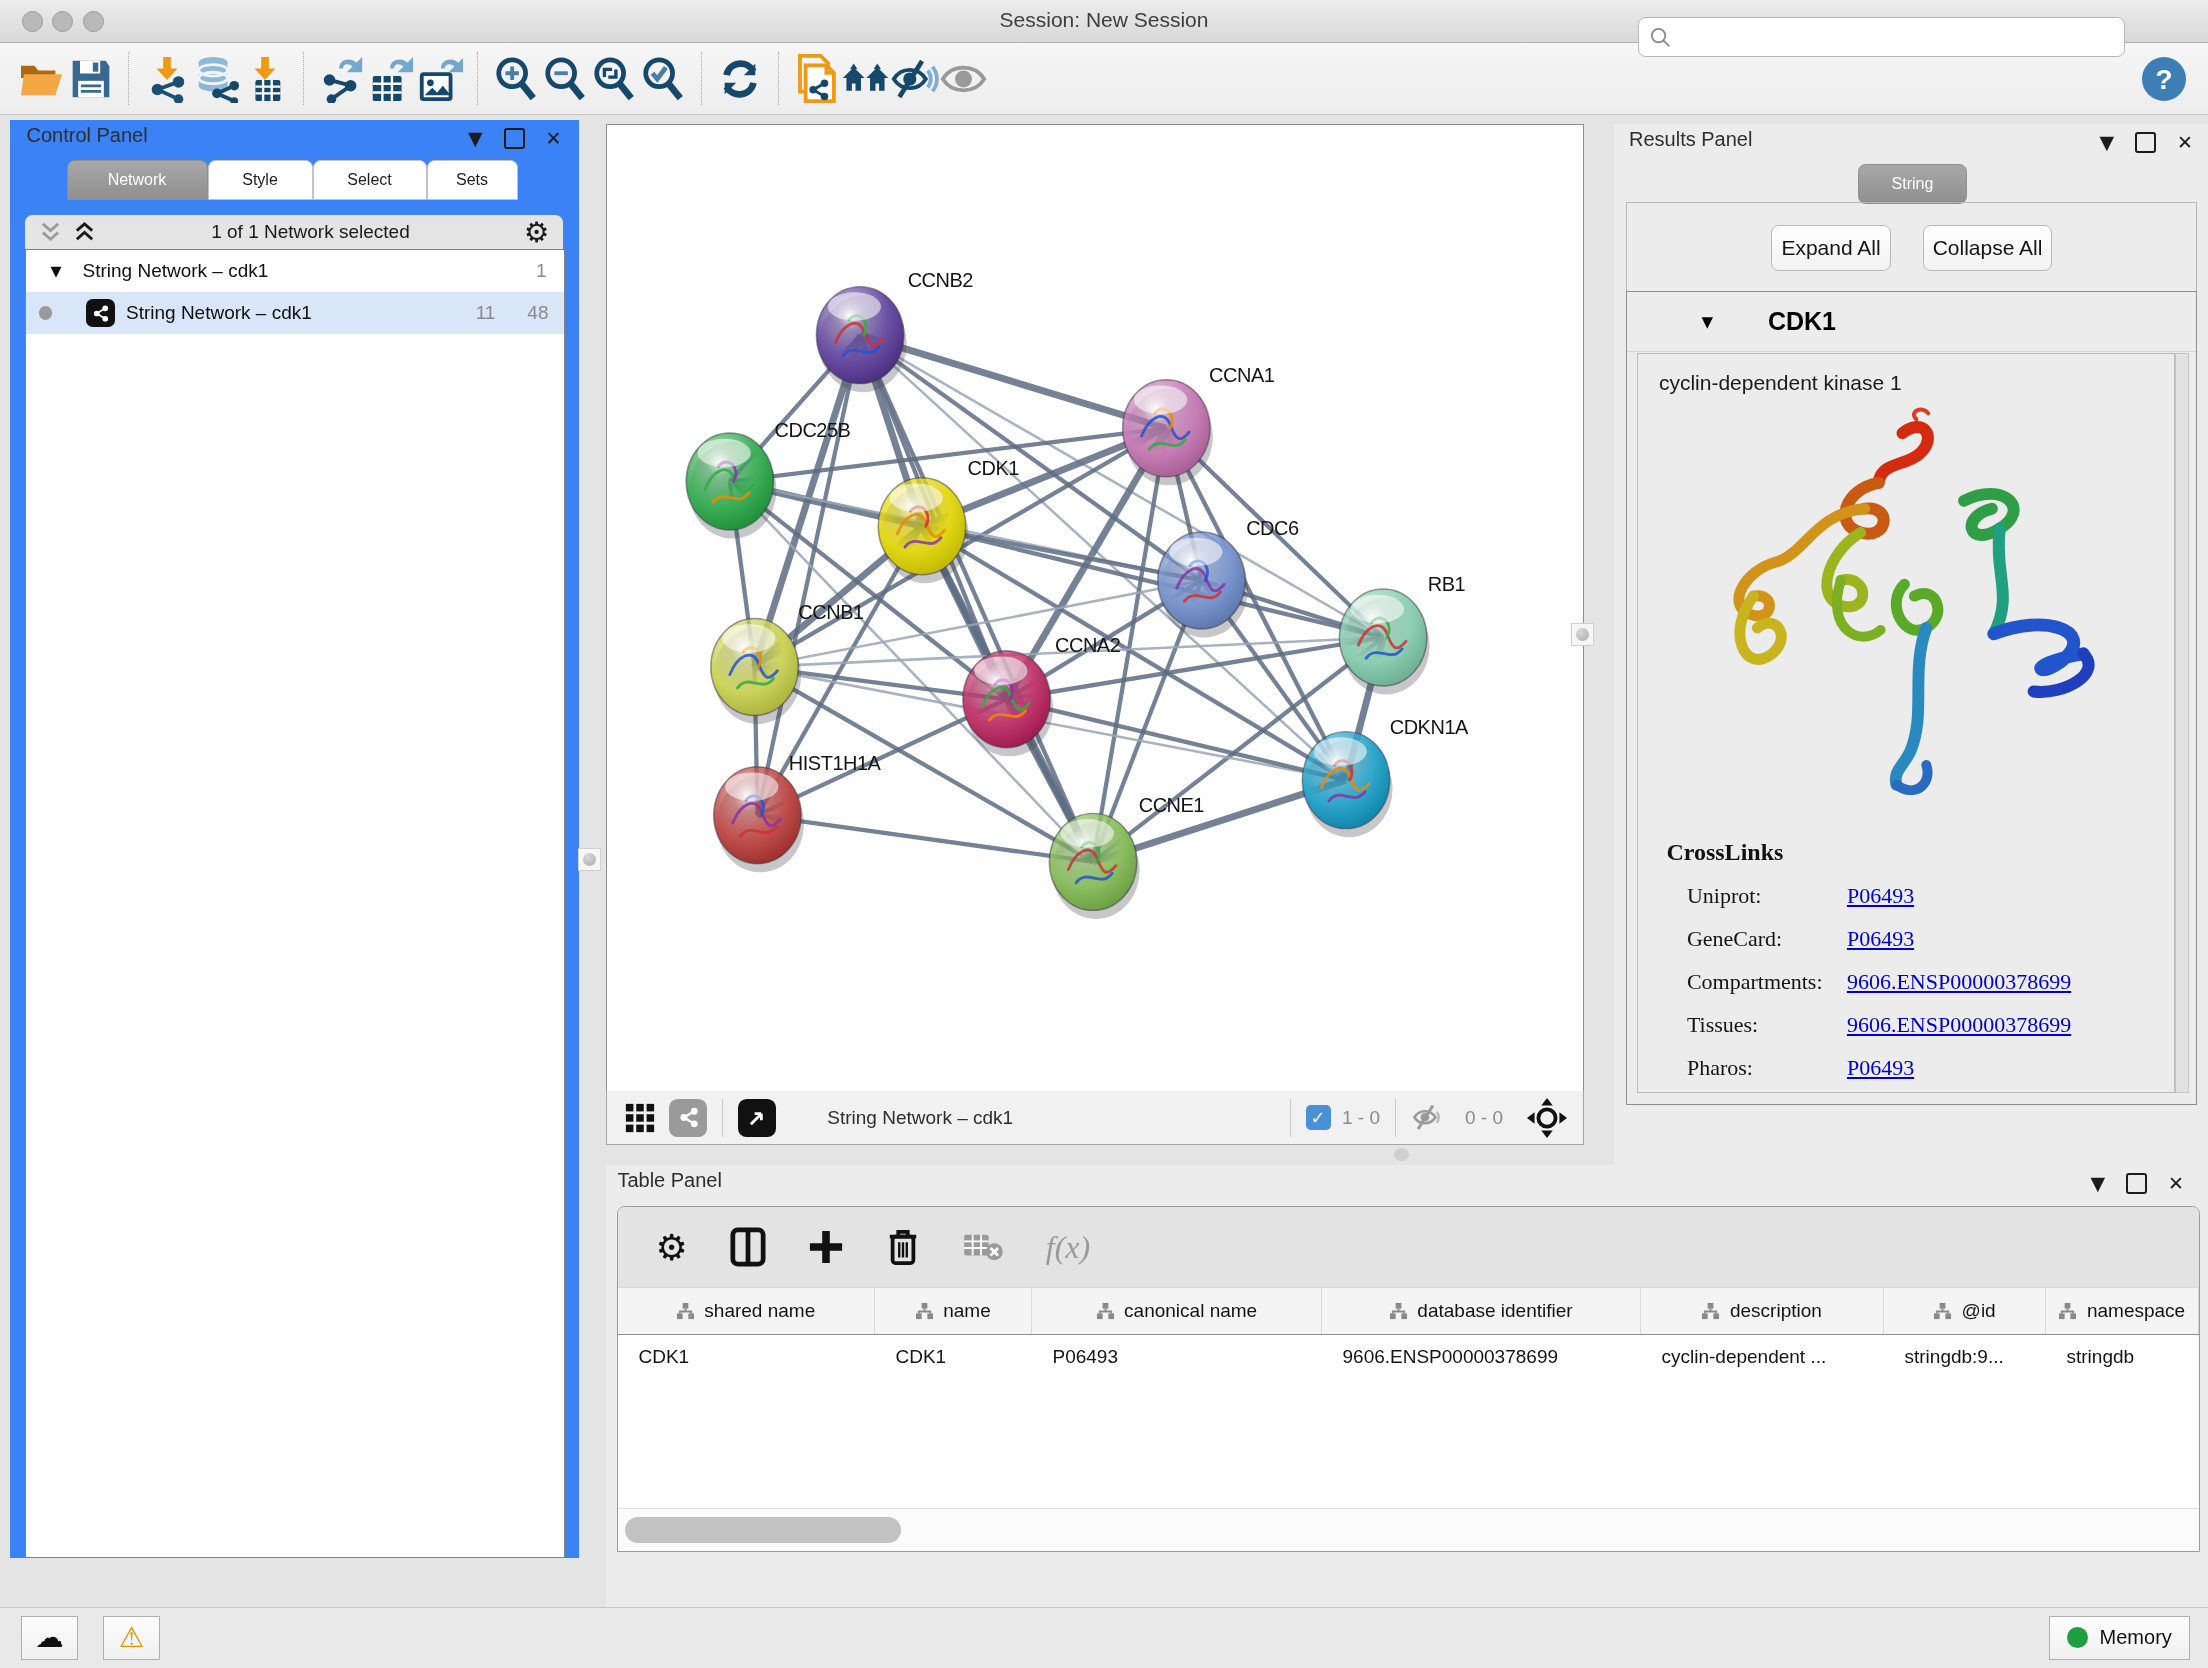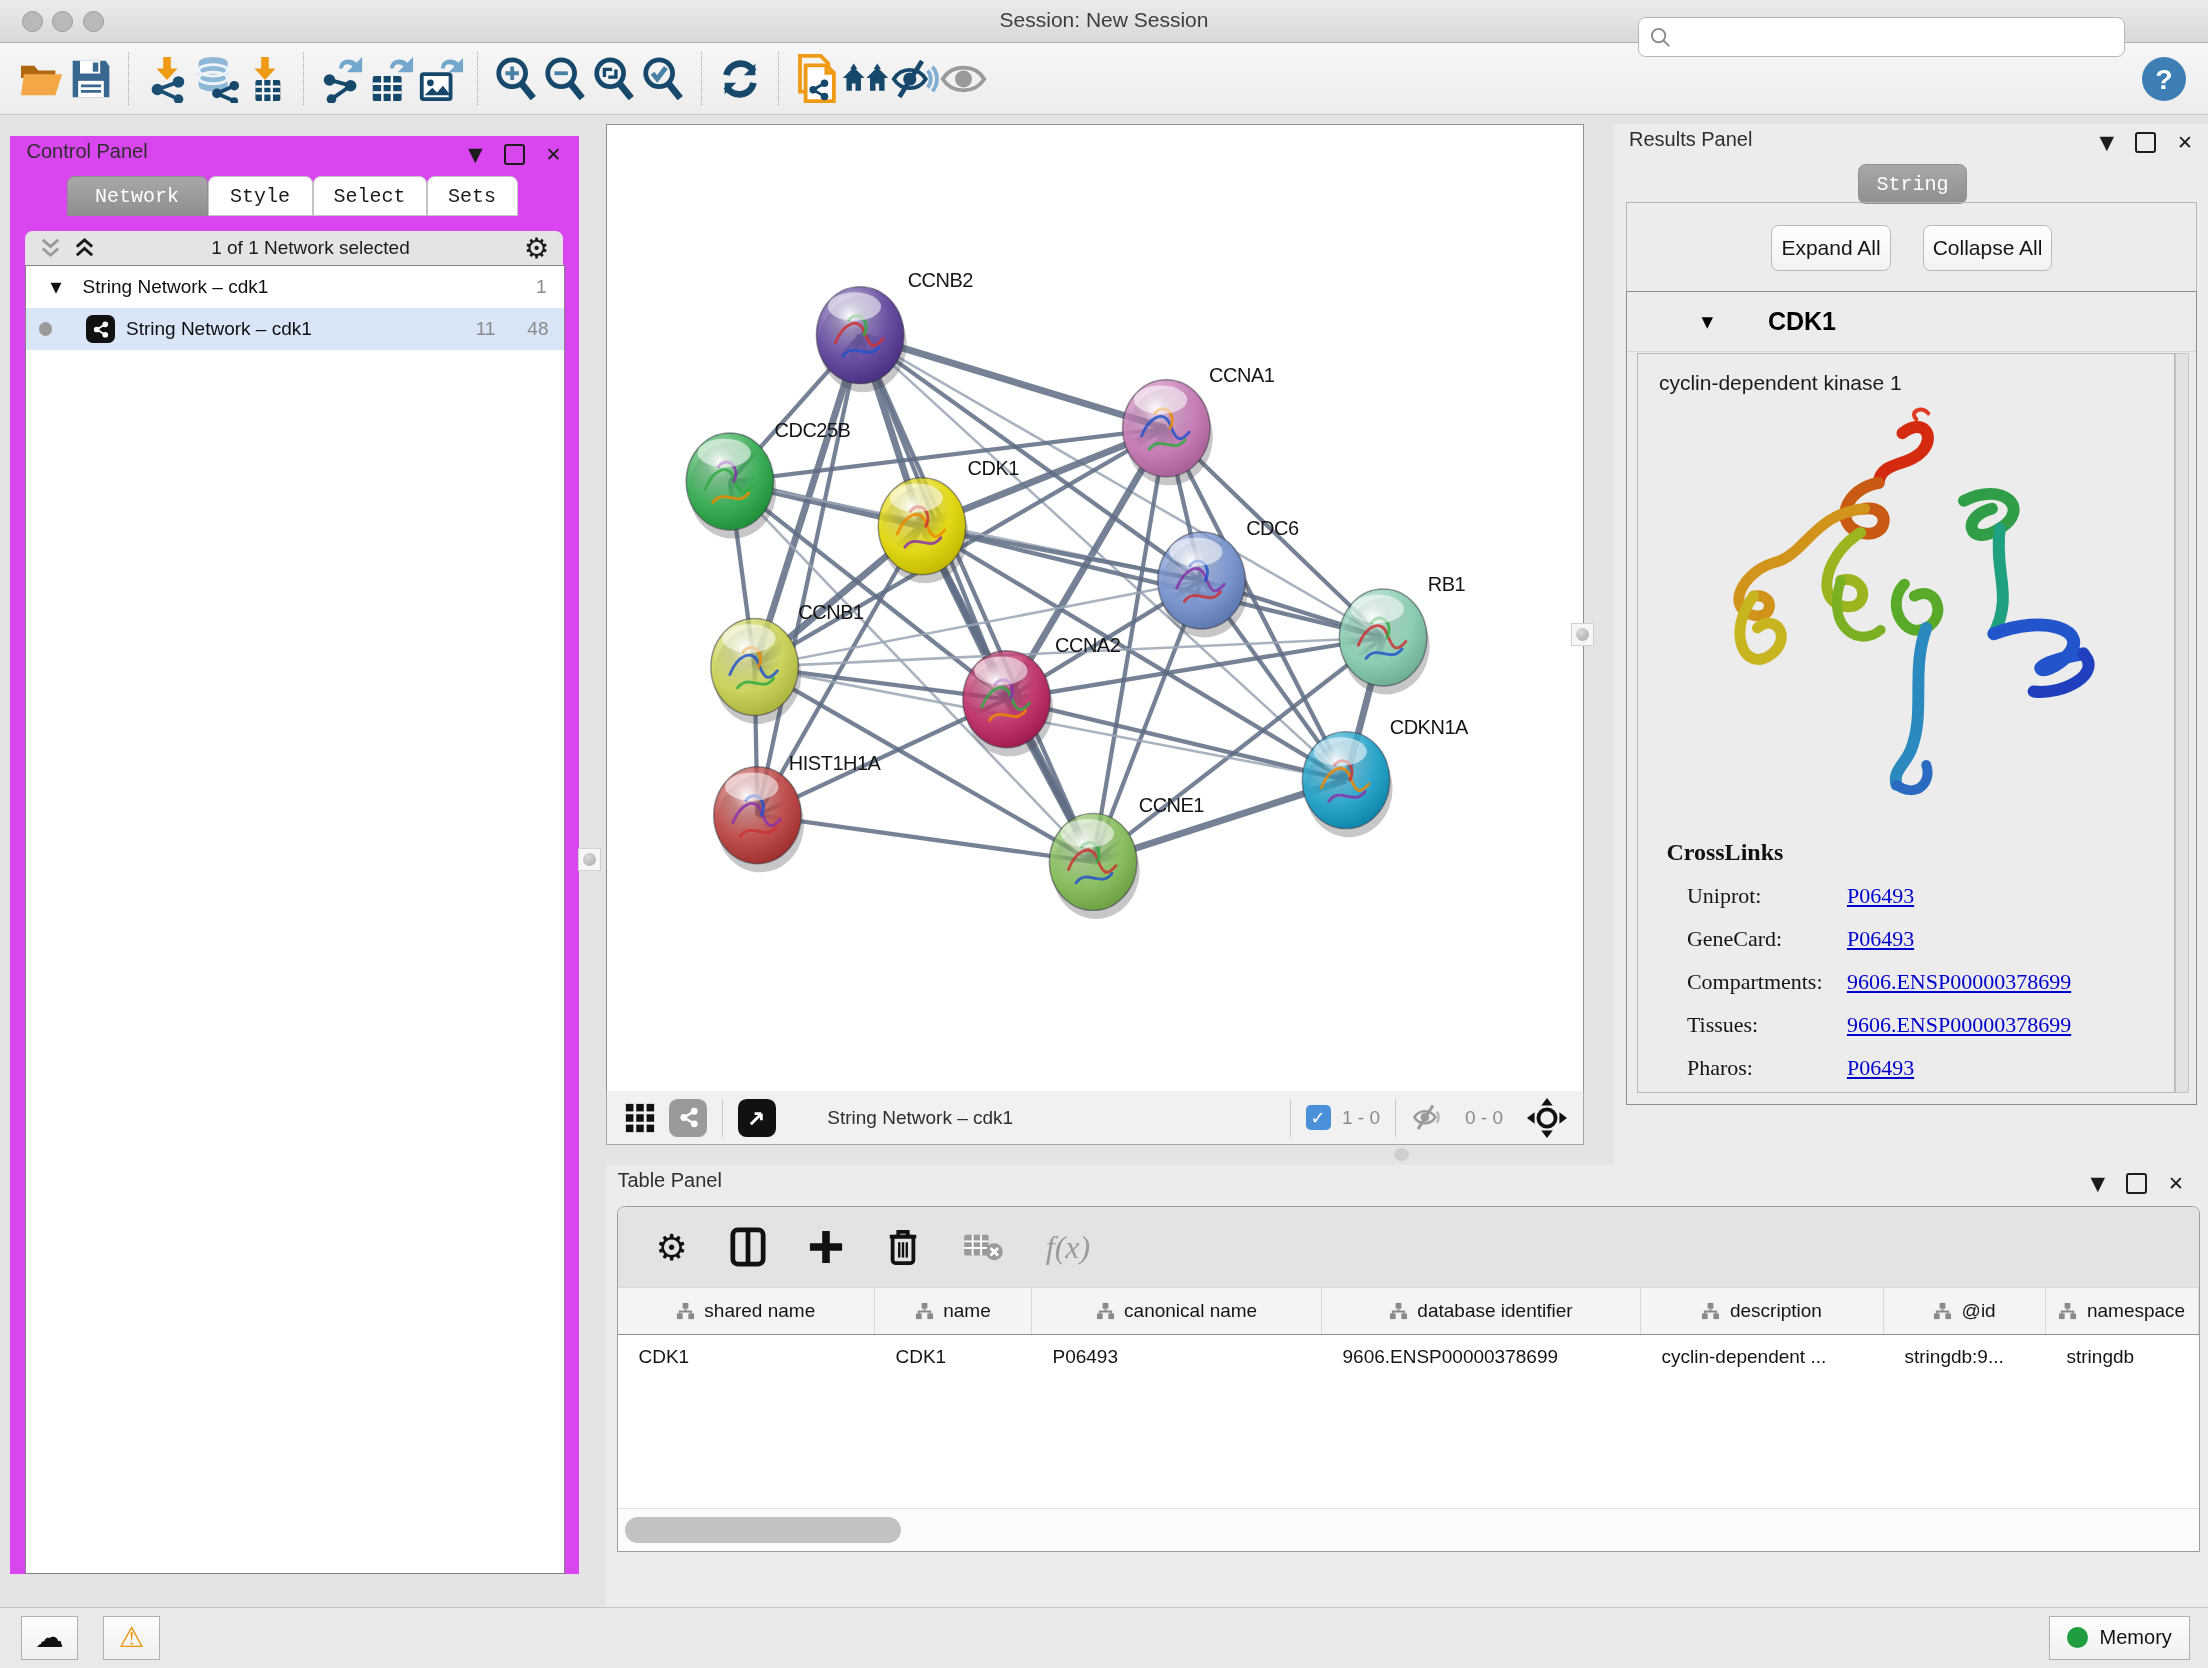--- a/index.html
+++ b/index.html
@@ -23,26 +23,26 @@
   .helpbtn{position:absolute;left:2142px;top:55px;width:44px;height:44px;border-radius:50%;
     background:#3d7fb5;color:#fff;font-size:28.5px;font-weight:bold;display:flex;
     align-items:center;justify-content:center;top:57px;}
   
   .panel-head{position:absolute;height:30px;font-size:20px;color:#2e2e2e;}
   .panel-ctrls{position:absolute;display:flex;gap:21px;align-items:center;color:#1c1c1c;}
   .pc-glyph{font-size:19px;font-family:"DejaVu Sans",sans-serif;line-height:1;}
   .pc-box{width:17px;height:17px;border:2.9px solid #1c1c1c;border-radius:2.9px;}
   
   .tabbtn{height:38px;display:flex;align-items:center;justify-content:center;
-    font-size:20px;border:1px solid #c3c3c3;background:#fff;color:#1c1c1c;
-    border-radius:7.6px 7.6px 0 0;font-family:Liberation Mono, monospace;}
+    font-size:16px;border:1px solid #c3c3c3;background:#fff;color:#1c1c1c;
+    border-radius:7.6px 7.6px 0 0;}
   .tabbtn.sel{background:linear-gradient(#a8a8a8,#8f8f8f);color:#fff;border-color:#8f8f8f;}
   .tabbtn.round{border-radius:7.6px;}
   
-  .ctrlpanel{position:absolute;left:9.5px;top:136px;width:569px;height:1438px;background:#d946ef;}
+  .ctrlpanel{position:absolute;left:9.5px;top:120px;width:569px;height:1438px;background:#3b82f6;}
   .netsum{position:absolute;left:15px;top:95px;width:538px;height:34px;background:#e4e4e4;
     border-radius:7.6px 7.6px 0 0;display:flex;align-items:center;font-size:19px;color:#1b1b1b;}
   .treebox{position:absolute;left:15px;top:129px;width:538px;height:1307px;background:#fff;
     border:1.9px solid #828282;}
   .treerow{position:relative;height:42px;display:flex;align-items:center;font-size:19px;color:#101010;}
   .treerow.sel{background:#d9e6f8;}
   .cnt{color:#8a8a8a;}
   .shareicon{width:28.5px;height:28.5px;border-radius:6.7px;background:#111;display:flex;
     align-items:center;justify-content:center;}
   

